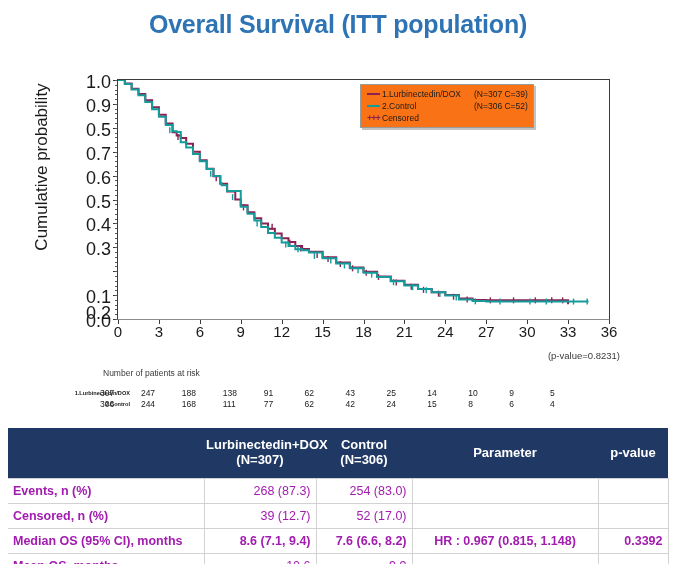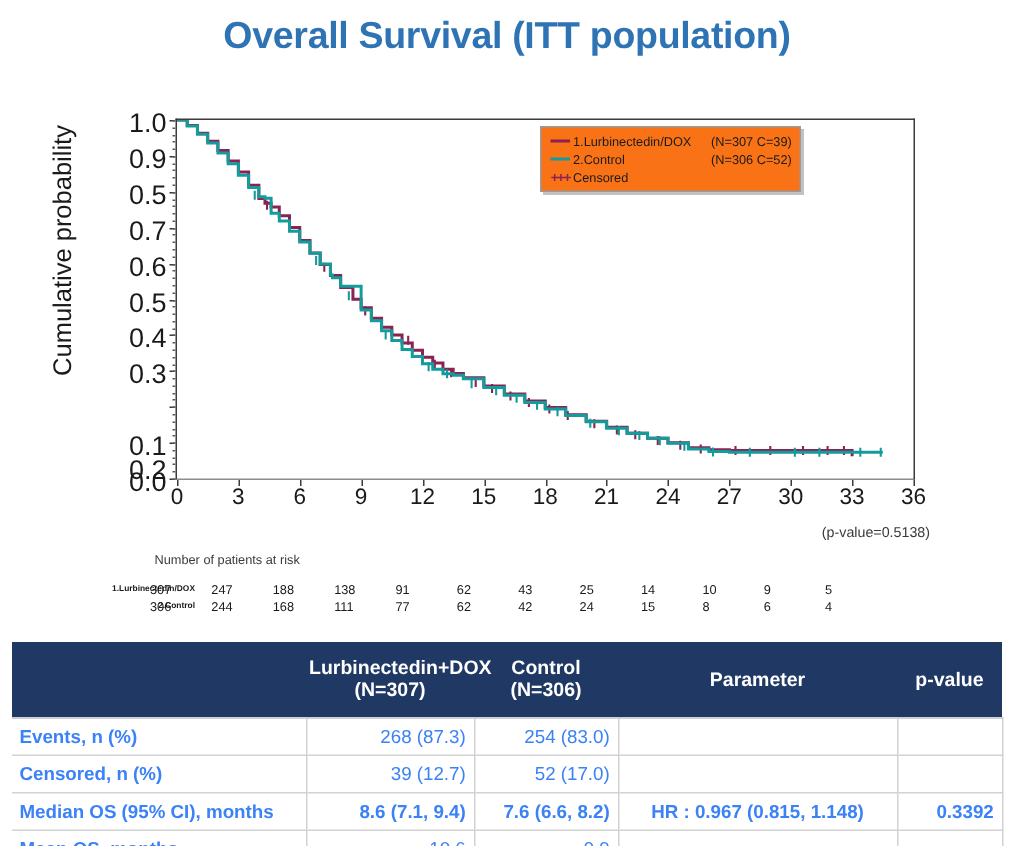--- a/index.html
+++ b/index.html
@@ -227,21 +227,21 @@
     border: none;
     line-height: 1.12;
   }
   #data-table thead th.th-blank { }
   #data-table tbody td {
     border: 1px solid #d2d2d2;
     border-left: none;
     border-right: 1px solid #d2d2d2;
     padding: 2px 5px;
     height: 20px;
-    color: #3b82f6;
+    color: #a21caf;
     background: #ffffff;
     vertical-align: middle;
   }
   #data-table tbody td.rowhead {
     font-weight: bold;
     text-align: left;
     border-left: none;
   }
   #data-table tbody td.num {
     text-align: right;
@@ -429,21 +429,21 @@
       <div class="legend-row">
         <span class="legend-key"><span class="legend-swatch" style="background: rgb(20, 156, 156);"></span></span>
         <span class="legend-text"><span class="lt-n">2.Control</span><span>(N=306 C=52)</span></span>
       </div>
       <div class="legend-row">
         <span class="legend-key" style="color: rgb(139, 34, 82); font-weight: bold; letter-spacing: -1px;">+++</span>
         <span class="legend-text">Censored</span>
       </div>
     </div>
 
-  <div id="p-value-note">(p-value=0.5138)</div>
+  <div id="p-value-note">(p-value=0.8231)</div>
 </div>
 
 <div id="risk-table">
   <div id="risk-caption">Number of patients at risk</div>
   <div id="risk-rows">
       <div class="risk-row-label" style="top: 22px;">1.Lurbinectedin/DOX</div>
       <div class="risk-num" style="left: 100px; top: 20px;">307</div>
       <div class="risk-num" style="left: 140.917px; top: 20px;">247</div>
       <div class="risk-num" style="left: 181.833px; top: 20px;">188</div>
       <div class="risk-num" style="left: 222.75px; top: 20px;">138</div>

